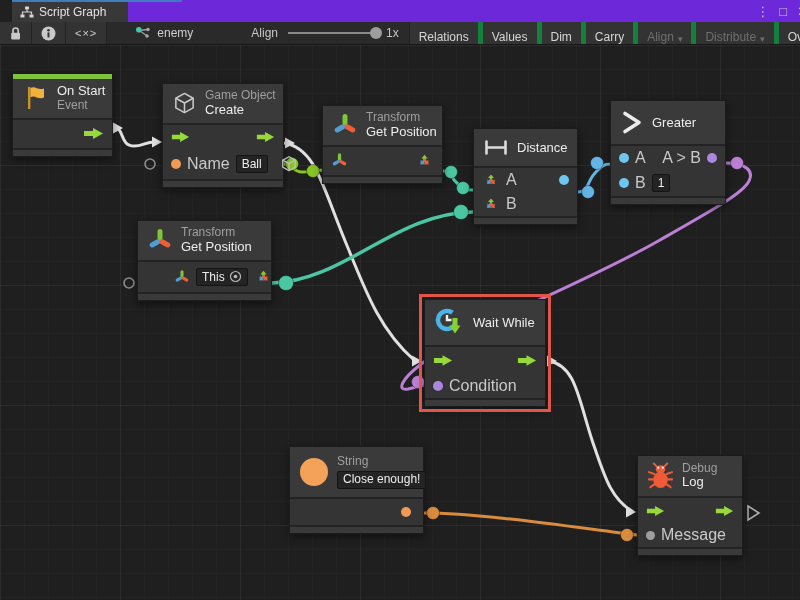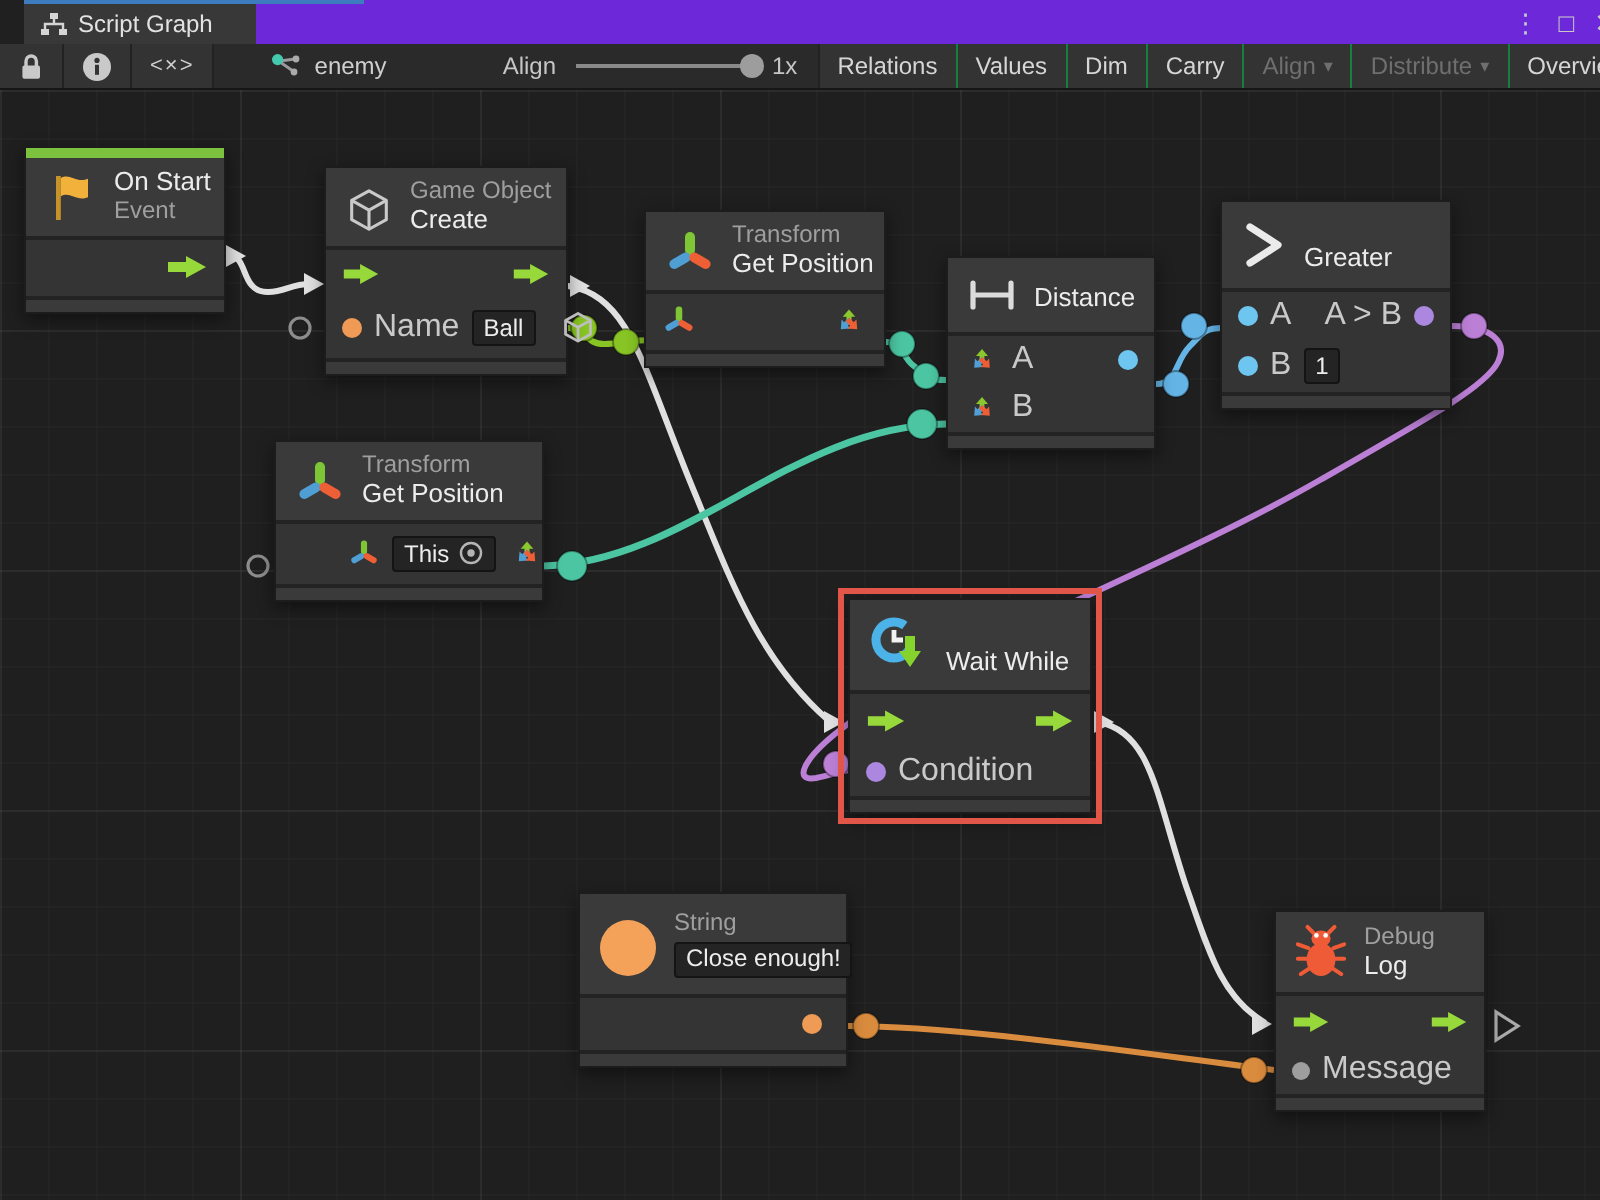--- a/index.html
+++ b/index.html
@@ -11,21 +11,21 @@
   .tab-strip-accent{position:absolute;left:0;top:0;width:170px;height:2px;background:#3d7dbf;}
   .tab{position:absolute;left:0;top:2px;width:116px;height:20px;background:#383838;display:flex;align-items:center;gap:5px;padding:0 8px;}
   .tab-title{font-size:12px;color:#e2e2e2;white-space:nowrap;}
   .win-controls{position:absolute;right:4px;top:0;height:22px;display:flex;align-items:center;gap:10px;color:#c8c8c8;font-size:13px;}
   .win-controls span{cursor:default;}
 
   
   .toolbar{position:absolute;left:0;top:22px;width:800px;height:23px;background:#2a2a2a;border-bottom:1px solid #161616;display:flex;align-items:stretch;font-size:12px;}
   .tb-seg{display:flex;align-items:center;justify-content:center;background:#333;border-right:1px solid #222;padding:0 9px;color:#d2d2d2;}
   .tb-mid{display:flex;align-items:center;background:#2a2a2a;border-right:1px solid #222;padding:0 10px;flex:1;}
-  .tb-btn{display:flex;align-items:center;gap:4px;background:#333;border-right:1px solid #15803d;padding:0 9px;color:#d6d6d6;white-space:nowrap;}
+  .tb-btn{display:flex;align-items:flex-end;gap:4px;background:#333;border-right:5px solid #15803d;padding:0 9px;color:#d6d6d6;white-space:nowrap;}
   .tb-btn.disabled{color:#6f6f6f;}
   .code-glyph{font-size:11px;color:#cfcfcf;letter-spacing:1px;}
   .graph-name{margin-left:6px;color:#cfcfcf;}
   .zoom-label{margin-left:58px;color:#c6c6c6;}
   .slider{position:relative;width:92px;height:12px;margin:0 6px 0 10px;}
   .slider .track{position:absolute;left:0;right:0;top:5px;height:2px;background:#8a8a8a;}
   .slider .handle{position:absolute;right:-2px;top:0;width:12px;height:12px;border-radius:50%;background:#9d9d9d;}
   .zoom-value{color:#c6c6c6;}
 
   
@@ -34,21 +34,21 @@
       linear-gradient(rgba(255,255,255,0.040) 1px,transparent 1px),
       linear-gradient(90deg,rgba(255,255,255,0.040) 1px,transparent 1px),
       linear-gradient(rgba(255,255,255,0.016) 1px,transparent 1px),
       linear-gradient(90deg,rgba(255,255,255,0.016) 1px,transparent 1px);
     background-size:120px 120px,120px 120px,24px 24px,24px 24px;}
   .wires{position:absolute;left:0;top:0;width:800px;height:555px;}
 
   
   .node{position:absolute;background:#3a3a3a;border:1px solid #1c1c1c;box-shadow:0 3px 8px rgba(0,0,0,.45);}
   .node-accent{height:5px;background:#7cc23f;}
-  .node-header{display:flex;align-items:flex-end;gap:8px;padding:5px 9px;border-bottom:2px solid #232323;background:#3a3a3a;}
+  .node-header{display:flex;align-items:center;gap:8px;padding:5px 9px;border-bottom:2px solid #232323;background:#3a3a3a;}
   .hdr-col{display:flex;flex-direction:column;line-height:1.15;}
   .t-big{font-size:13px;color:#ececec;white-space:nowrap;}
   .t-small{font-size:12px;color:#9f9f9f;white-space:nowrap;}
   .node-body{background:#343434;}
   .row{display:flex;align-items:center;gap:6px;padding:4px 8px;}
   .node-footer{height:8px;background:#3a3a3a;border-top:2px solid #232323;}
   .spacer{flex:1;}
   .port-dot{width:10px;height:10px;border-radius:50%;flex:0 0 auto;}
   .lbl{font-size:16px;color:#c9c9c9;white-space:nowrap;}
   .vbox{background:#242424;border:1px solid #141414;border-radius:2px;padding:1px 5px;font-size:12px;color:#ececec;display:flex;align-items:center;gap:4px;white-space:nowrap;}

